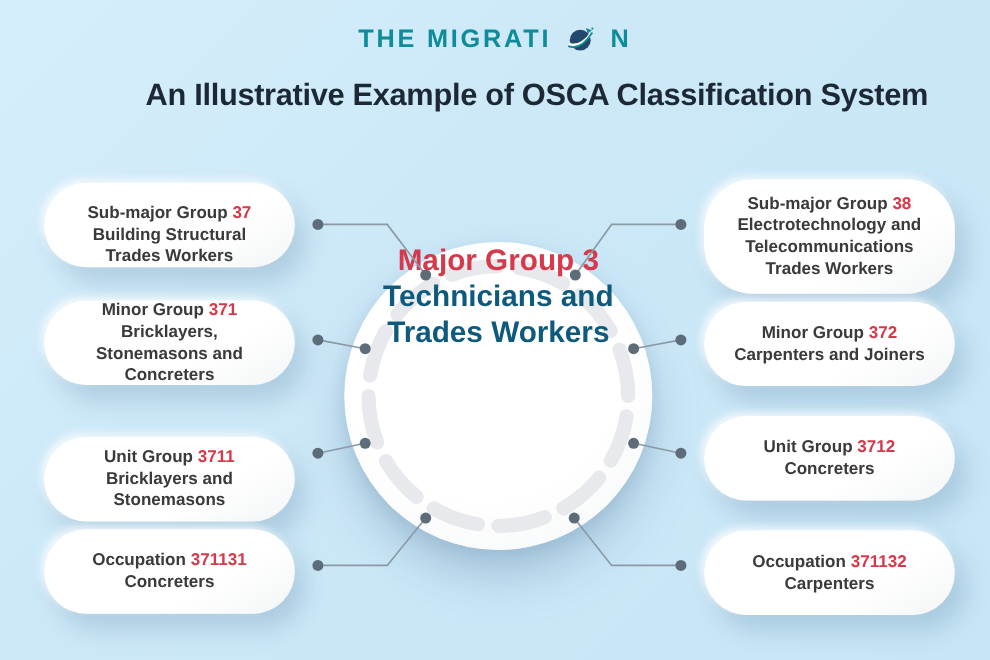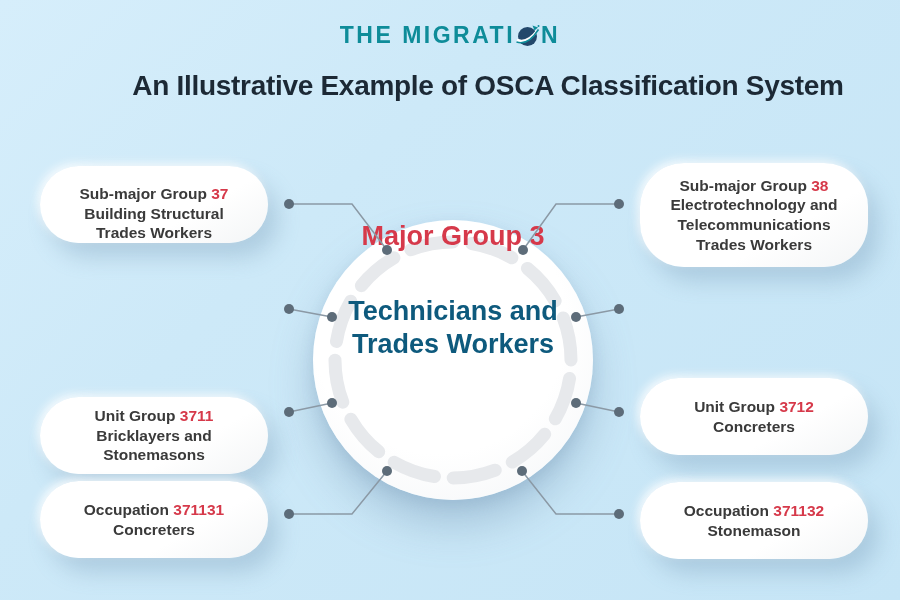--- a/index.html
+++ b/index.html
@@ -4,42 +4,42 @@
 <style>
   html,body{margin:0;padding:0;background:#9fc9e0;}
   .stage{
     position:relative;width:900px;height:600px;overflow:hidden;
     font-family:"Liberation Sans","DejaVu Sans",sans-serif;
     background:linear-gradient(135deg,#d6eefb 0%,#cde9f8 35%,#c6e5f6 100%);
   }
   
   .logo{
     position:absolute;top:22px;left:0;width:900px;
-    display:flex;align-items:center;justify-content:center;gap:0;
+    display:flex;align-items:center;justify-content:center;gap:14px;
     font-size:23px;font-weight:bold;letter-spacing:2.5px;color:#0e8c99;
   }
   .logo .globe{width:24px;height:24px;margin:0 1px;display:block;}
   .title{
     position:absolute;top:70px;left:0;width:900px;margin:0;
     text-align:center;font-size:28px;font-weight:bold;color:#1c2935;letter-spacing:-.3px;padding-left:38px;
   }
   
   .big-circle{
     position:absolute;left:313px;top:220px;width:280px;height:280px;border-radius:50%;
     background:radial-gradient(circle at 45% 38%,#ffffff 55%,#f2f4f6 100%);
     box-shadow:0 24px 42px rgba(105,140,170,.38),0 6px 14px rgba(105,140,170,.18);
     z-index:2;
   }
   .big-circle svg.ring{position:absolute;inset:0;}
   .circle-text{
     position:absolute;inset:0;display:flex;flex-direction:column;align-items:center;
     text-align:center;line-height:1.22;z-index:3;
   }
   .circle-line1{font-size:27px;font-weight:bold;color:#d6394a;}
-  .circle-line2{font-size:27px;font-weight:bold;color:#0e5a7d;width:232px;margin-top:42px;}
+  .circle-line2{font-size:27px;font-weight:bold;color:#0e5a7d;width:232px;}
   
   .connectors{position:absolute;left:0;top:0;z-index:4;pointer-events:none;}
   
   .box{
     position:absolute;width:228px;height:77px;border-radius:44px;
     background:linear-gradient(150deg,#ffffff 65%,#f3f5f6 100%);
     box-shadow:10px 14px 22px rgba(110,145,175,.33),-3px -3px 8px rgba(255,255,255,.8);
     display:flex;align-items:center;justify-content:center;
     text-align:center;z-index:5;
   }
@@ -106,30 +106,36 @@
       <circle cx="523" cy="250" r="5"></circle>
       <circle cx="576" cy="317" r="5"></circle>
       <circle cx="576" cy="403" r="5"></circle>
       <circle cx="522" cy="471" r="5"></circle>
     </g>
   </svg>
 
   <div class="box bl row1l">
     <p><span>Sub-major Group </span><span class="code">37</span><span> Building Structural Trades Workers</span></p>
   </div>
+  <div class="box bl row2l">
+    <p><span>Minor Group </span><span class="code">371</span><span> Bricklayers, Stonemasons and Concreters</span></p>
+  </div>
   <div class="box bl row3l">
     <p><span>Unit Group </span><span class="code">3711</span><span> Bricklayers and Stonemasons</span></p>
   </div>
   <div class="box bl row4l">
     <p><span>Occupation </span><span class="code">371131</span><span> Concreters</span></p>
   </div>
 
   <div class="box br tall row1r">
     <p><span>Sub-major Group </span><span class="code">38</span><span> Electrotechnology and Telecommunications Trades Workers</span></p>
   </div>
+  <div class="box br row2r">
+    <p><span>Minor Group </span><span class="code">372</span><span> Carpenters and Joiners</span></p>
+  </div>
   <div class="box br row3r">
     <p><span>Unit Group </span><span class="code">3712</span><span> Concreters</span></p>
   </div>
   <div class="box br row4r">
-    <p><span>Occupation </span><span class="code">371132</span><span> Stonemason</span></p>
+    <p><span>Occupation </span><span class="code">371132</span><span> Carpenters</span></p>
   </div>
 
 </div>
 
 </body></html>

